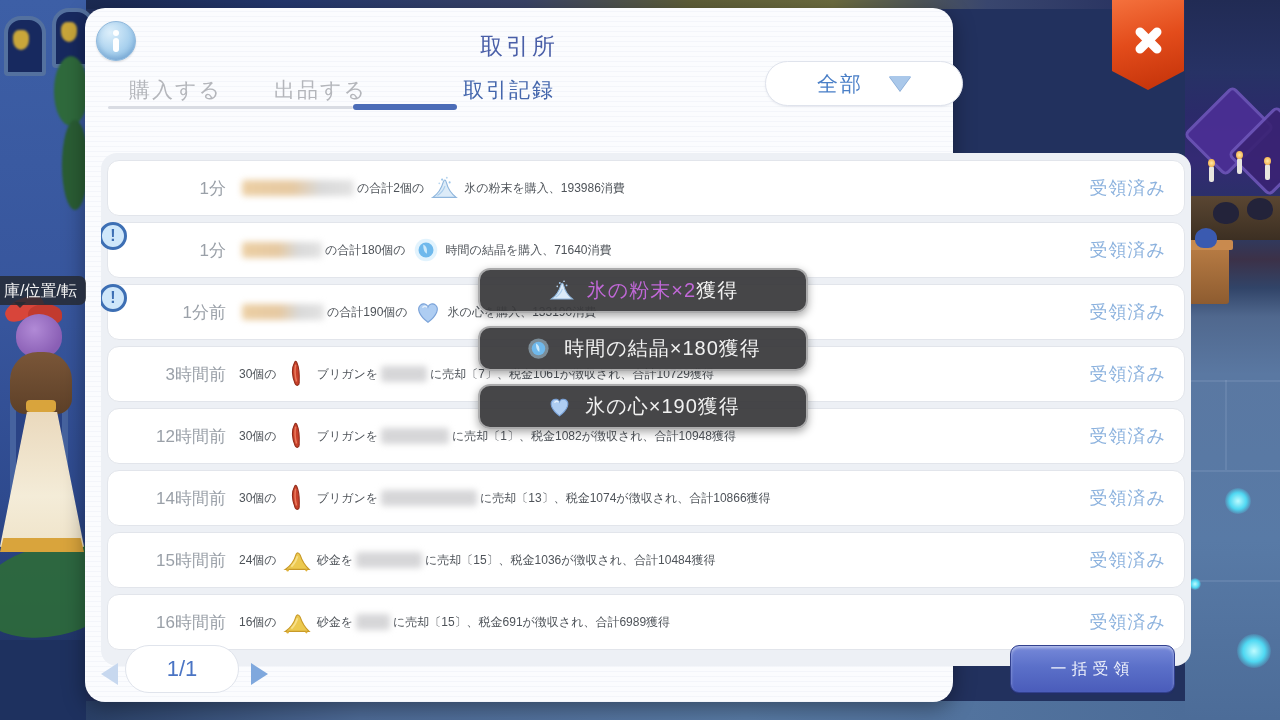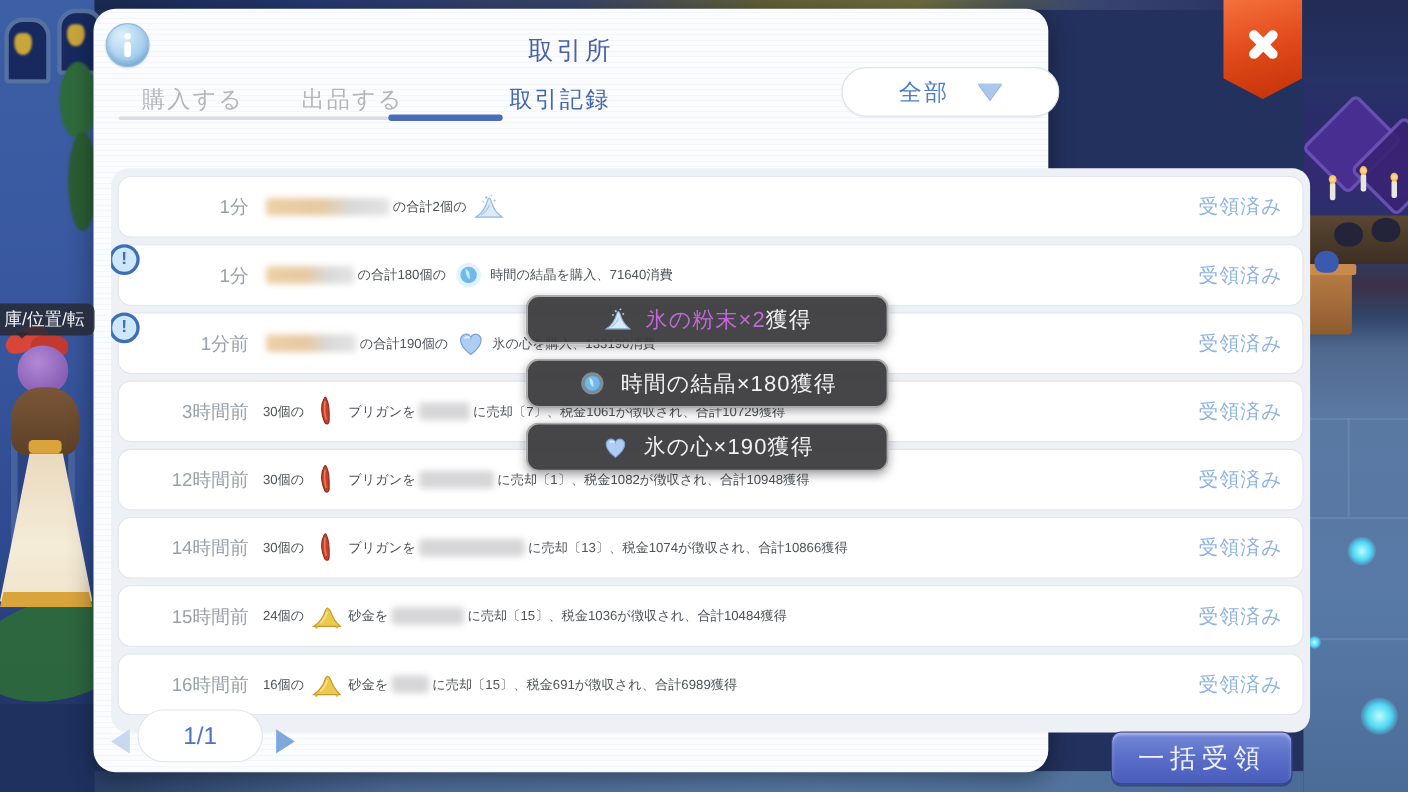--- a/index.html
+++ b/index.html
@@ -106,21 +106,21 @@
   .pg-prev{position:absolute;left:16px;top:655px;width:0;height:0;border-top:11px solid transparent;border-bottom:11px solid transparent;
     border-right:17px solid #c7d8ef;cursor:pointer;}
   .pg-pill{position:absolute;left:40px;top:637px;width:112px;height:46px;background:#fff;border:1px solid #e0e4ec;border-radius:24px;
     display:flex;align-items:center;justify-content:center;color:#4a74c4;font-size:22px;}
   .pg-next{position:absolute;left:166px;top:655px;width:0;height:0;border-top:11px solid transparent;border-bottom:11px solid transparent;
     border-left:17px solid #7fa8dd;cursor:pointer;}
   .footer-note{position:absolute;left:285px;top:641px;width:620px;text-align:right;color:#8e9197;font-size:15.5px;line-height:1.5;}
   .bulk-btn{position:absolute;left:925px;top:637px;width:163px;height:46px;border-radius:9px;cursor:pointer;
     background:linear-gradient(180deg,#7689d9 0%,#5b70c9 45%,#4a5cba 100%);
     border:1px solid #32418f;box-shadow:0 2px 0 rgba(35,45,105,0.55),inset 0 2px 3px rgba(255,255,255,0.45);
-    display:flex;align-items:center;justify-content:center;color:#eef1fb;font-size:24px;letter-spacing:5px;margin-top:20px;}
+    display:flex;align-items:center;justify-content:center;color:#eef1fb;font-size:16px;letter-spacing:5px;}
 </style>
 </head>
 <body>
 
 <div class="stage">
 
   <div class="bg-left">
     <div class="win" style="left:4px;top:16px;">
         <div class="emblem"></div>
       </div>
@@ -193,20 +193,21 @@
           <span class="seg-icon">
             <svg viewBox="0 0 32 32">
               <path d="M4 26 Q12 21 15.5 9 Q17 5.5 18.5 10 Q21 20 29 26 Z" fill="#dcebf8" stroke="#8fb6dd" stroke-width="1.2"></path>
               <circle cx="14" cy="7" r="1.2" fill="#9ec6ea"></circle>
               <circle cx="19" cy="5" r="1" fill="#b9d6ef"></circle>
               <circle cx="11" cy="11" r="1" fill="#b9d6ef"></circle>
               <circle cx="22" cy="10" r="1.1" fill="#9ec6ea"></circle>
               <path d="M9 24 Q15 20 17 14" stroke="#aacdec" stroke-width="1.4" fill="none"></path>
             </svg>
           </span>
+          <span class="seg-text">氷の粉末を購入、193986消費</span>
           <span class="row-status">受領済み</span>
         </div>
         <div class="row">
           <div class="alert-badge">!</div>
           <span class="row-time">1分</span>
           <span class="seg-blur orange" style="width: 80px;"></span>
           <span class="seg-text">の合計180個の</span>
           <span class="seg-icon">
             <svg viewBox="0 0 32 32">
               <circle cx="16" cy="16" r="12" fill="#bfe4fa" opacity="0.45"></circle>

